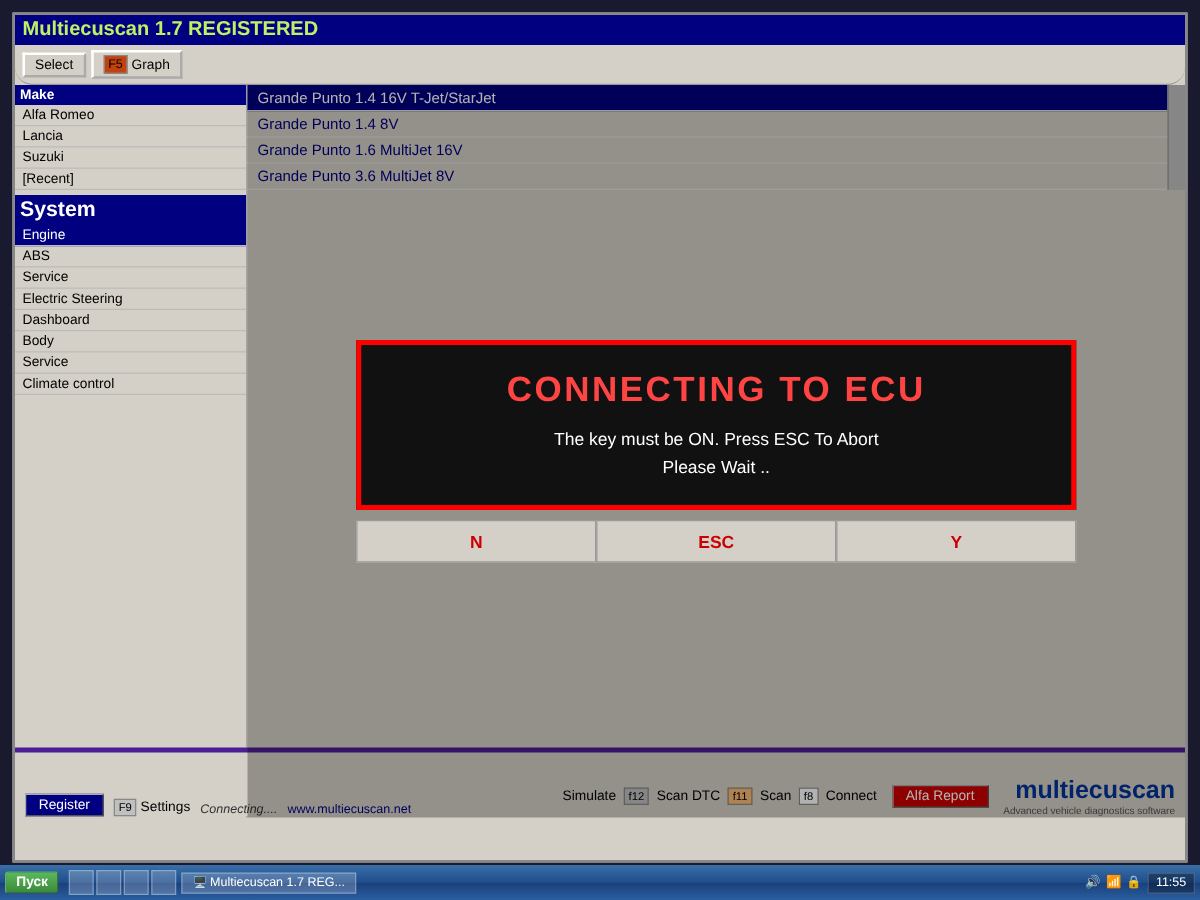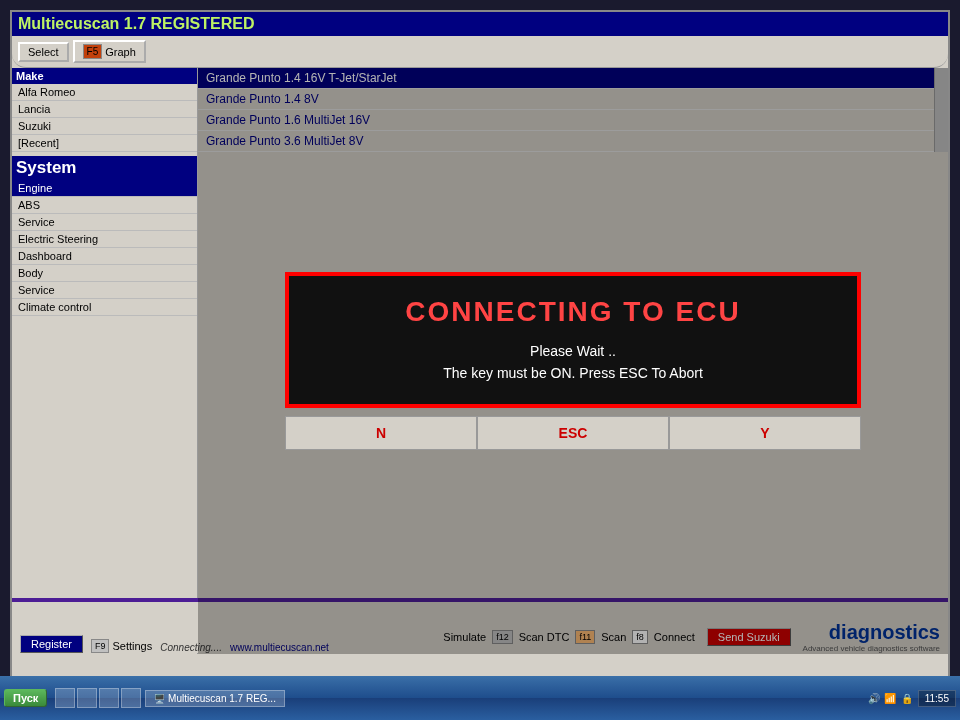--- a/index.html
+++ b/index.html
@@ -249,21 +249,21 @@
       color: #333;
       font-style: italic;
     }
 
     
     .taskbar {
       position: absolute;
       bottom: 0;
       left: 0;
       right: 0;
-      height: 44px;
+      height: 28px;
       background: linear-gradient(to bottom, #3a6fa8 0%, #1e4d8c 50%, #1a3f7a 51%, #2a5fa0 100%);
       display: flex;
       align-items: center;
       padding: 0 4px;
       gap: 4px;
       z-index: 200;
     }
 
     .start-btn {
       background: linear-gradient(to bottom, #5cb85c, #3a8a3a);
@@ -413,22 +413,22 @@
           </div>
         </div>
         <div class="scrollbar"></div>
       </div>
 
       <div class="dialog-overlay">
         <div>
           <div class="dialog-box">
             <div class="dialog-title">CONNECTING TO ECU</div>
             <div class="dialog-message">
+              <div>The key must be ON.  Press ESC To Abort</div>
               <div>Please Wait ..</div>
-              <div>The key must be ON.  Press ESC To Abort</div>
             </div>
           </div>
           <div class="dialog-buttons">
             <button class="dialog-btn">N</button>
             <button class="dialog-btn">ESC</button>
             <button class="dialog-btn">Y</button>
           </div>
         </div>
       </div>
 
@@ -453,24 +453,24 @@
       <div style="display:flex; gap:6px; align-items:center; font-size:11px;">
         <span>Simulate</span>
         <span class="f-key" style="background:#c0c0c0;border:1px solid #888;padding:1px 3px;font-size:9px;">f12</span>
         <span>Scan DTC</span>
         <span class="f-key" style="background:#fdba74;border:1px solid #888;padding:1px 3px;font-size:9px;">f11</span>
         <span>Scan</span>
         <span class="f-key" style="background:#ffffff;border:1px solid #888;padding:1px 3px;font-size:9px;">f8</span>
         <span>Connect</span>
       </div>
 
-      <button class="send-report-btn">Send Suzuki</button>
+      <button class="send-report-btn">Alfa Report</button>
 
       <div class="logo-area">
-        <div class="logo-main">diagnostics</div>
+        <div class="logo-main">multiecuscan</div>
         <div class="logo-sub">Advanced vehicle diagnostics software</div>
       </div>
     </div>
   </div>
 
 </div>
 
 <div class="taskbar">
   <button class="start-btn">Пуск</button>
 

